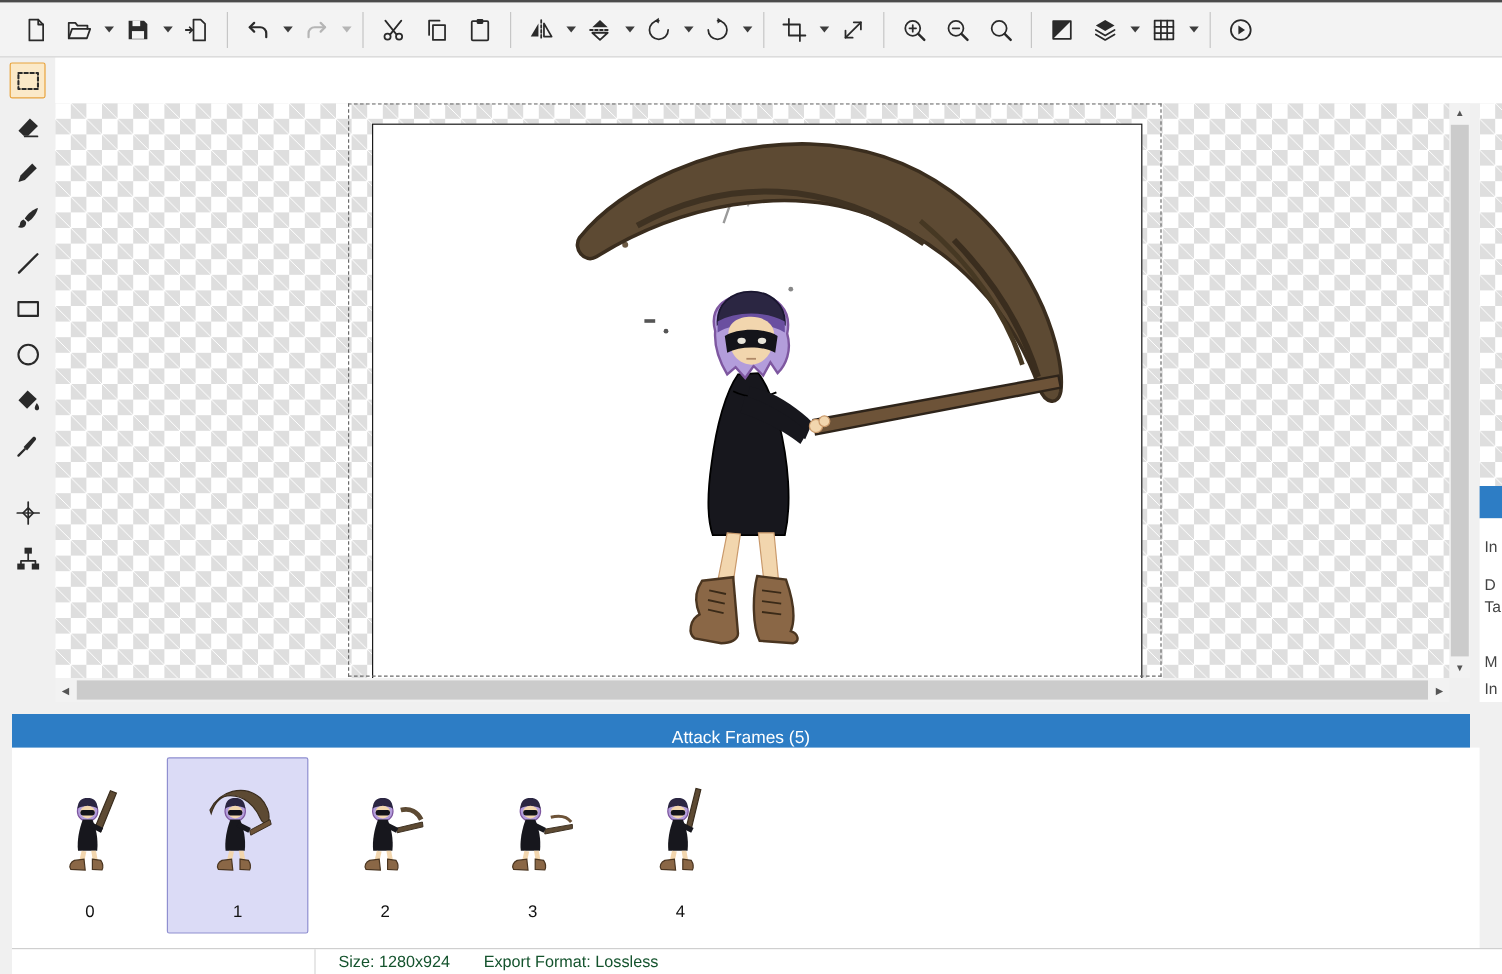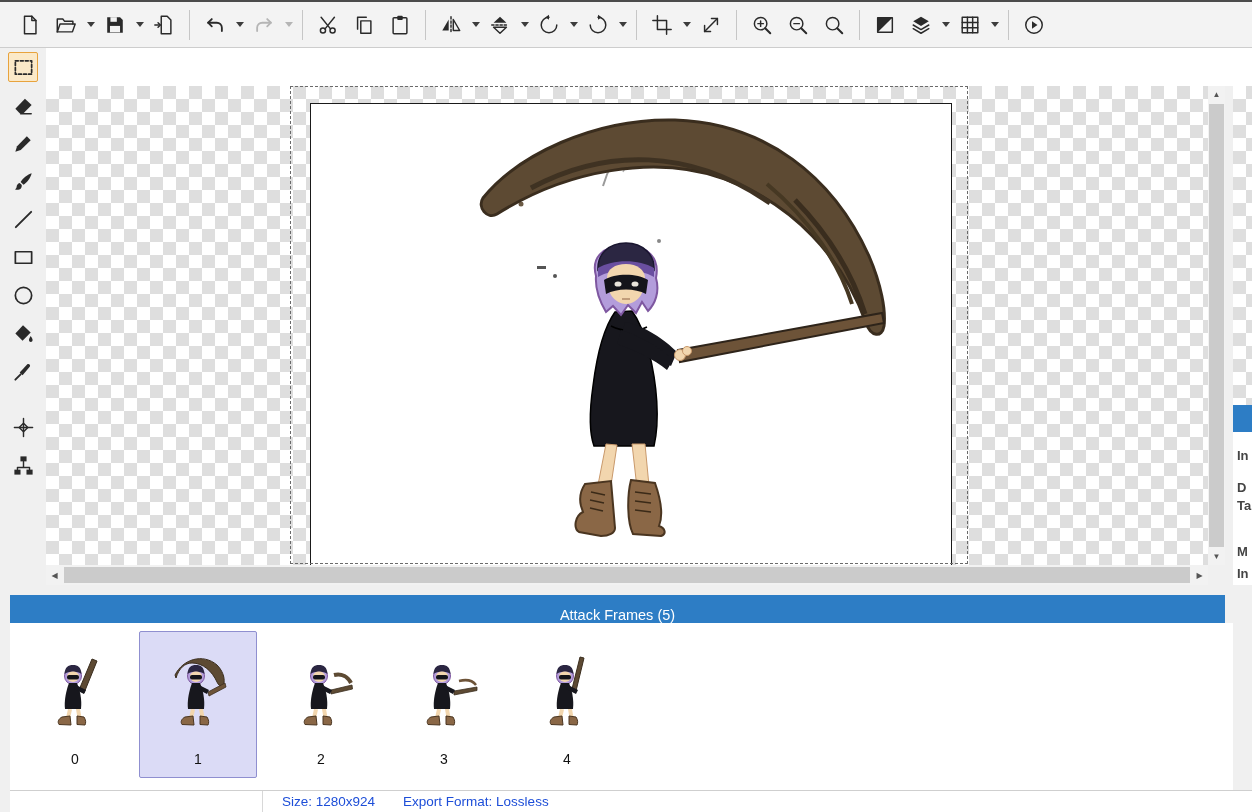--- a/index.html
+++ b/index.html
@@ -54,40 +54,40 @@
   .hscroll .thumb { position:absolute; left:18px; top:2px; width:1126px; height:16px; background:#cbcbcb; }
 
   
   .dock-checker { position:absolute; left:1233px; top:86px; width:19px; height:319px;
     background-color:#ffffff;
     background-image:
       linear-gradient(45deg,#dedede 25%,transparent 25%,transparent 75%,#dedede 75%),
       linear-gradient(45deg,#dedede 25%,transparent 25%,transparent 75%,#dedede 75%);
     background-position:0 0,13px 13px; background-size:26px 26px; }
   .dock-header { position:absolute; left:1233px; top:405px; width:19px; height:27px; background:#2d7dc5; }
-  .dock-body { position:absolute; left:1233px; top:432px; width:19px; height:153px; background:#ffffff; overflow:hidden;font-weight:bold; }
+  .dock-body { position:absolute; left:1233px; top:432px; width:19px; height:153px; background:#ffffff; overflow:hidden; }
   .dock-body span { position:absolute; left:4px; font-size:13px; color:#444; white-space:nowrap; }
 
   
   .frames-header { position:absolute; left:10px; top:595px; width:1215px; height:40px; background:#2d7dc5;
     color:#ffffff; font-size:14.5px; display:flex; align-items:center; justify-content:center; }
   .frames-body { position:absolute; left:10px; top:623px; width:1223px; height:167px; background:#ffffff;
     display:flex; padding:8px 0 0 6px; gap:5px; }
   .frame-cell { width:118px; height:147px; display:flex; flex-direction:column; align-items:center;
     border:1px solid transparent; border-radius:2px; }
   .frame-cell.selected { background:#dbdbf6; border-color:#8f8fd0; }
   .frame-thumb { flex:1; display:flex; align-items:center; justify-content:center; }
   .frame-thumb svg { width:70px; height:86px; }
   .frame-label { font-size:14px; color:#111; margin-bottom:10px; }
 
   
   .statusbar { position:absolute; left:10px; top:790px; width:1242px; height:22px; background:#ffffff;
     border-top:1px solid #cfcfcf; }
   .statusbar .divider { position:absolute; left:252px; top:0; bottom:0; width:1px; background:#d8d8d8; }
-  .statusbar .texts { position:absolute; left:262px; top:0; height:22px; line-height:21px; font-size:13.5px; color:#1d4ed8; padding-left:10px; }
+  .statusbar .texts { position:absolute; left:262px; top:0; height:22px; line-height:21px; font-size:13.5px; color:#14532d; padding-left:10px; }
   .statusbar .texts span { margin-right:28px; }
 
   .defs-hidden { position:absolute; width:0; height:0; overflow:hidden; }
 </style>
 </head>
 <body>
 
 <div class="toolbar">
   <div class="tbtn">
       <svg class="ic" viewBox="0 0 24 24">

